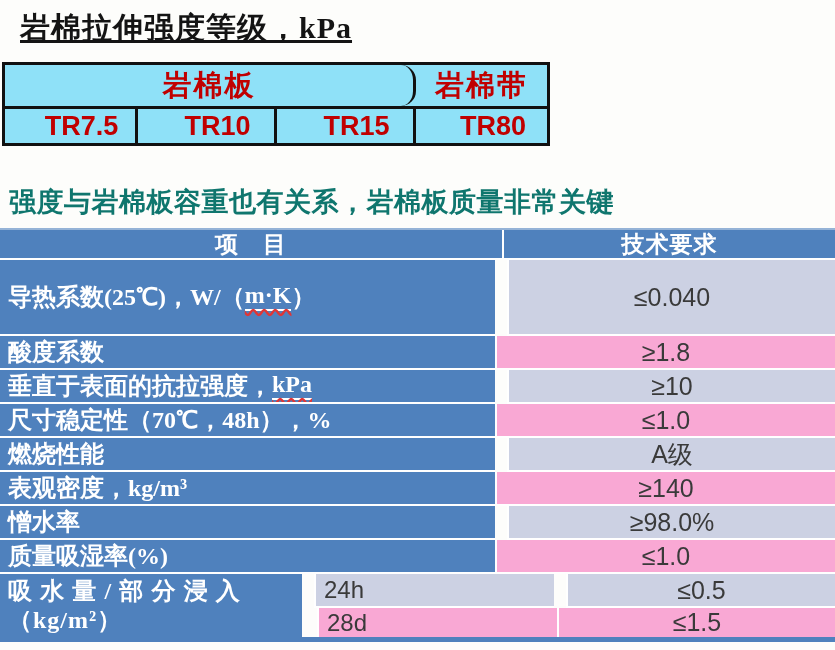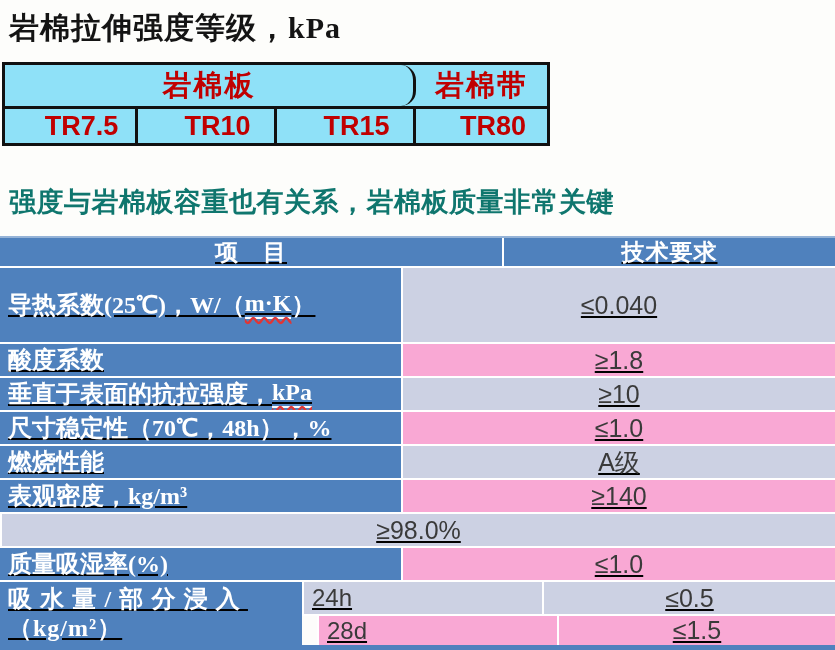--- a/index.html
+++ b/index.html
@@ -1,23 +1,24 @@
 <!DOCTYPE html>
 <html><head>
 <meta charset="utf-8">
 <style>
   * { margin:0; padding:0; box-sizing:border-box; }
   html,body { width:835px; height:650px; background:#fff; overflow:hidden; }
   body { font-family:"Liberation Serif", serif; }
   .page { position:relative; width:835px; height:650px; background:#fdfdfb; }
 
   .page-title {
-    position:absolute; left:9px; top:8px;
+    position:absolute; left:20px; top:8px;
     font-size:30px; font-weight:bold; color:#141414;
     letter-spacing:1px;
+    text-decoration:underline;
   }
 
   
   .grade-table {
     position:absolute; left:2px; top:62px; width:548px; height:84px;
     border:3px solid #111; background:#8FE1F8;
     display:grid;
     grid-template-columns:133px 139px 139px 131px;
     grid-template-rows:41px 37px;
   }
@@ -32,48 +33,47 @@
   .br { border-right:3px solid #111; }
 
   .page-subtitle {
     position:absolute; left:9px; top:184px;
     font-size:27px; font-weight:bold; color:#0f766e;
     letter-spacing:0.5px;
   }
 
   
   .spec-table {
-    position:absolute; left:0; top:236px; width:835px; height:414px;
+    position:absolute; left:0; top:228px; width:835px; height:414px;
     border-top:2px solid #95B3D7;
-    text-decoration:underline;
   }
   .spec-header { display:flex; height:30px; background:#4F81BD; border-bottom:2px solid #fff; }
   .hcell {
     color:#fff; font-size:23px; font-weight:bold; letter-spacing:1px;
     display:flex; align-items:center; justify-content:center;
   }
   .hcell.item { width:502px; }
   .hcell.req  { flex:1; border-left:2px solid #fff; }
 
   .spec-row { display:flex; height:34px; }
   .spec-row.tall { height:76px; }
   .label-cell {
-    width:401px; background:#4F81BD; color:#fff;
+    width:495px; background:#4F81BD; color:#fff;
     font-size:24px; font-weight:bold;
     display:flex; align-items:center;
     padding-left:8px; border-bottom:2px solid #fff;
     white-space:nowrap; overflow:hidden;
   }
   .value-cell {
     flex:1; color:#3a3a3a;
     font-family:"Liberation Sans", sans-serif; font-size:25px;
     display:flex; align-items:center; justify-content:center;
     border-left:2px solid #fff; border-bottom:2px solid #fff;
   }
-  .band-a { background:#CCD1E3; }
+  .band-a { background:#CCD1E3;margin-left:12px; }
   .band-b { background:#f9a8d4; }
 
   .u-part {
     border-bottom:2px solid #fff;
     text-decoration:underline wavy #e03535;
     text-underline-offset:5px;
     line-height:1.05;
   }
 
   
@@ -166,20 +166,23 @@
     </div>
 
     <div class="spec-row">
       <div class="label-cell">
           <span>表观密度，kg/m³</span>
         </div>
       <div class="value-cell band-b">≥140</div>
     </div>
 
     <div class="spec-row">
+      <div class="label-cell">
+          <span>憎水率</span>
+        </div>
       <div class="value-cell band-a">≥98.0%</div>
     </div>
 
     <div class="spec-row">
       <div class="label-cell">
           <span>质量吸湿率(%)</span>
         </div>
       <div class="value-cell band-b">≤1.0</div>
     </div>
 

